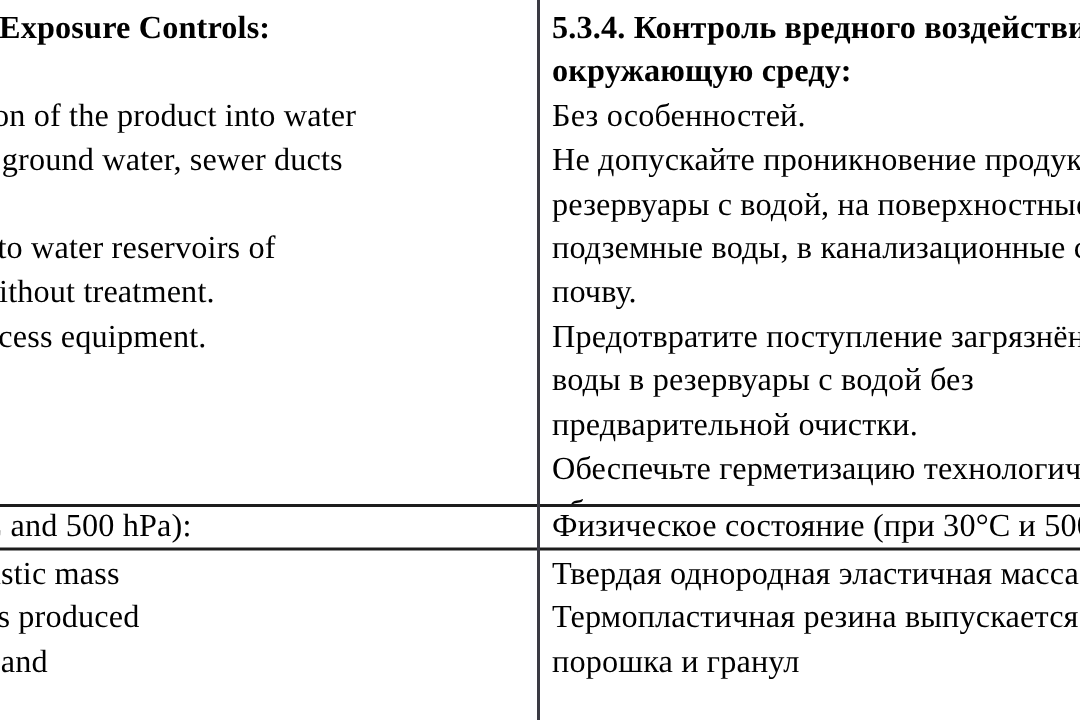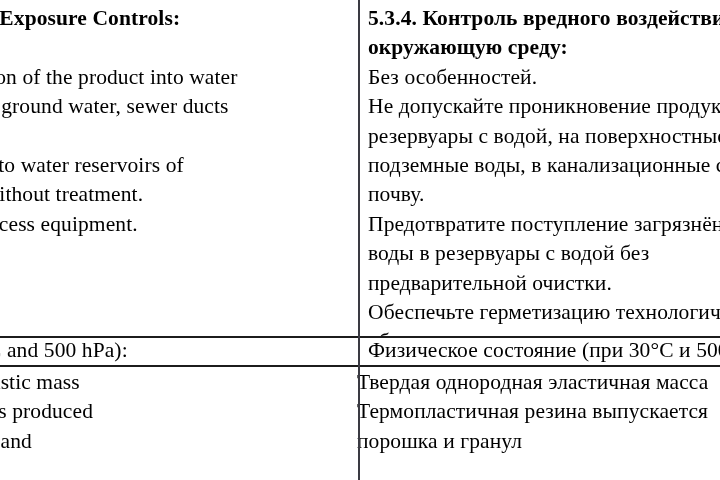--- a/index.html
+++ b/index.html
@@ -69,21 +69,21 @@
 
   
   .band-3 {
     position: absolute;
     top: 367px;
     height: 113px;
     overflow: hidden;
   }
   .band-3-left { left: 0; width: 358px; }
   .band-3-left .b-inner { position: absolute; left: -70px; top: 1px; width: 500px; }
-  .band-3-right { left: 350px; width: 359px; }
+  .band-3-right { left: 361px; width: 359px; }
   .band-3-right .b-inner { position: absolute; left: 7px; top: 1px; width: 560px; }
 
   
   .band-1 {
     position: absolute;
     top: 0;
     height: 336px;
     overflow: hidden;
   }
   .band-1-left { left: 0; width: 358px; }

